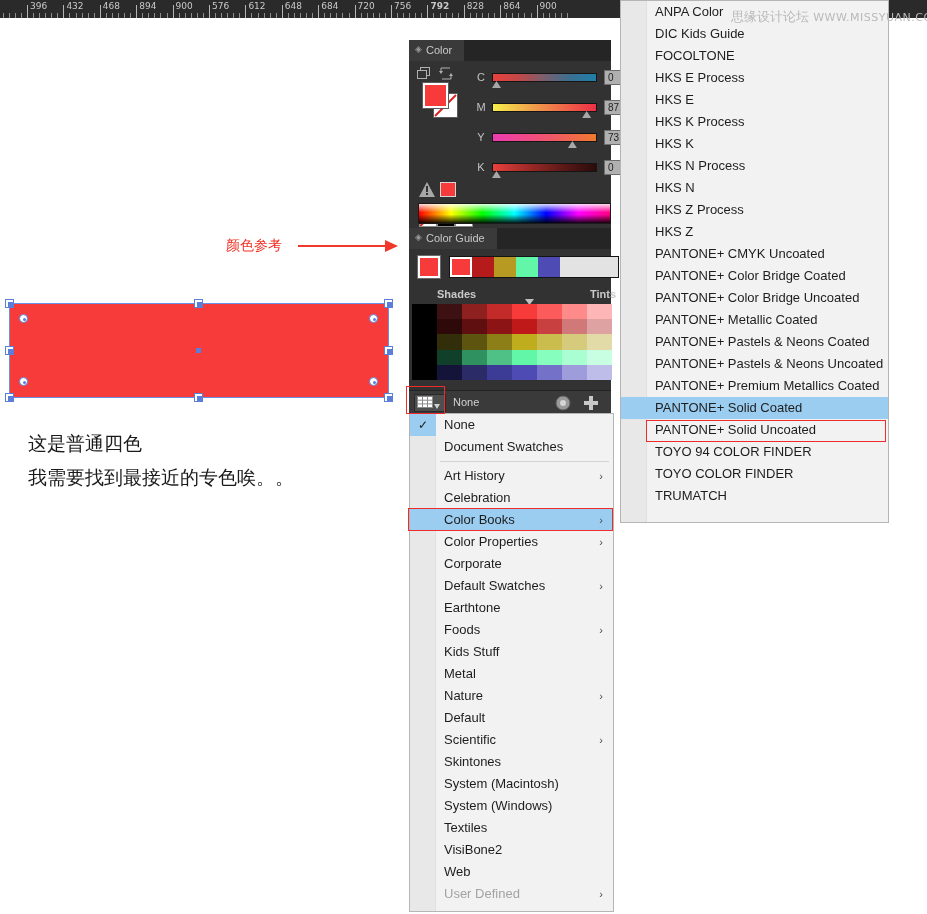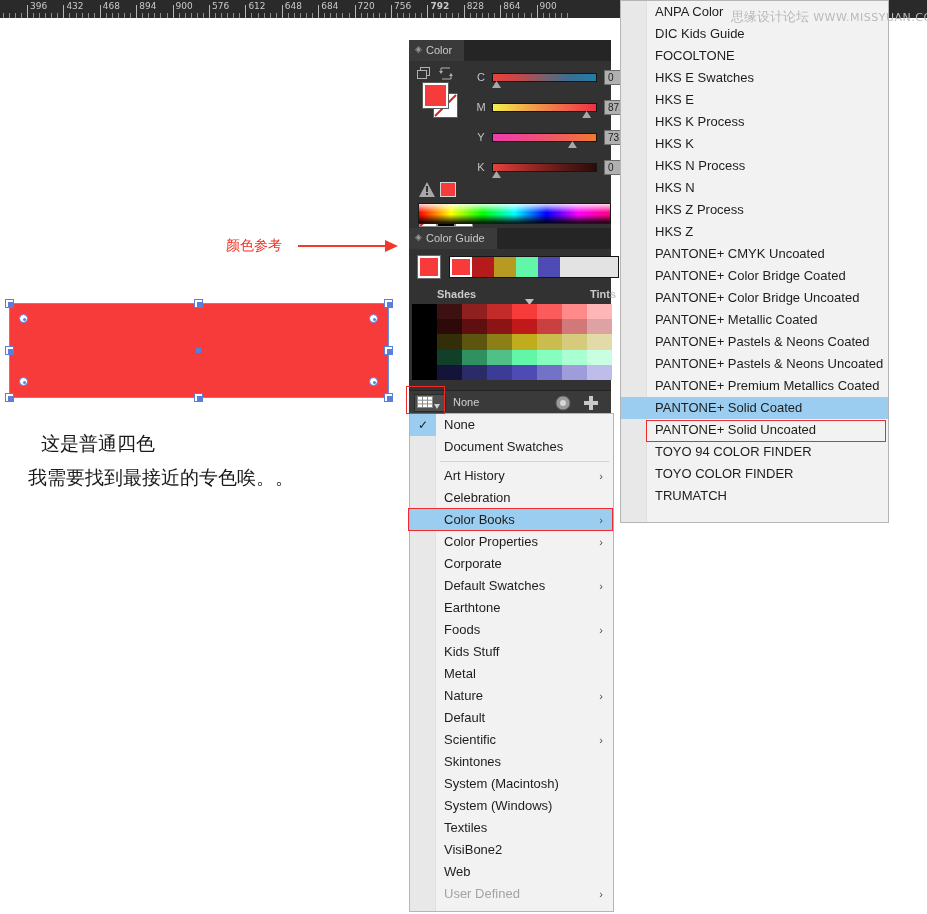--- a/index.html
+++ b/index.html
@@ -356,21 +356,21 @@
     <div class="corner-widget" style="left:369px;top:359px;">
         <i></i>
       </div>
 
     <div class="center-pt" style="left:196px; top:330px;"></div>
 
     <div class="anno-red" style="left:226px; top:219px;">颜色参考</div>
     <div class="arrow-line" style="left:298px; top:227px; width:88px;"></div>
     <div class="arrow-head" style="left:385px; top:222px;"></div>
 
-    <div class="anno-cn" style="left:28px; top:408px;margin-left:13px;">这是普通四色</div>
+    <div class="anno-cn" style="left:28px; top:408px;">这是普通四色</div>
     <div class="anno-cn" style="left:28px; top:442px;">我需要找到最接近的专色唉。。</div>
   </div>
 
   <div class="panel" style="left:409px; top:40px; width:202px; height:190px;">
     <div class="panel-tabbar">
       <div class="panel-tab">
         <span class="tab-grip">◈</span>
         <span>Color</span>
       </div>
     </div>
@@ -564,21 +564,21 @@
         <div class="menu-item disabled"><span>User Defined</span><span class="chev">›</span></div>
       </div>
   </div>
 
   <div class="menu" style="left:620px; top:0px; width:269px; height:523px;">
     <div class="menu-gutter"></div>
     <div id="submenu-items">
         <div class="menu-item"><span>ANPA Color</span></div>
         <div class="menu-item"><span>DIC Kids Guide</span></div>
         <div class="menu-item"><span>FOCOLTONE</span></div>
-        <div class="menu-item"><span>HKS E Swatches</span></div>
+        <div class="menu-item"><span>HKS E Process</span></div>
         <div class="menu-item"><span>HKS E</span></div>
         <div class="menu-item"><span>HKS K Process</span></div>
         <div class="menu-item"><span>HKS K</span></div>
         <div class="menu-item"><span>HKS N Process</span></div>
         <div class="menu-item"><span>HKS N</span></div>
         <div class="menu-item"><span>HKS Z Process</span></div>
         <div class="menu-item"><span>HKS Z</span></div>
         <div class="menu-item"><span>PANTONE+ CMYK Uncoated</span></div>
         <div class="menu-item"><span>PANTONE+ Color Bridge Coated</span></div>
         <div class="menu-item"><span>PANTONE+ Color Bridge Uncoated</span></div>

